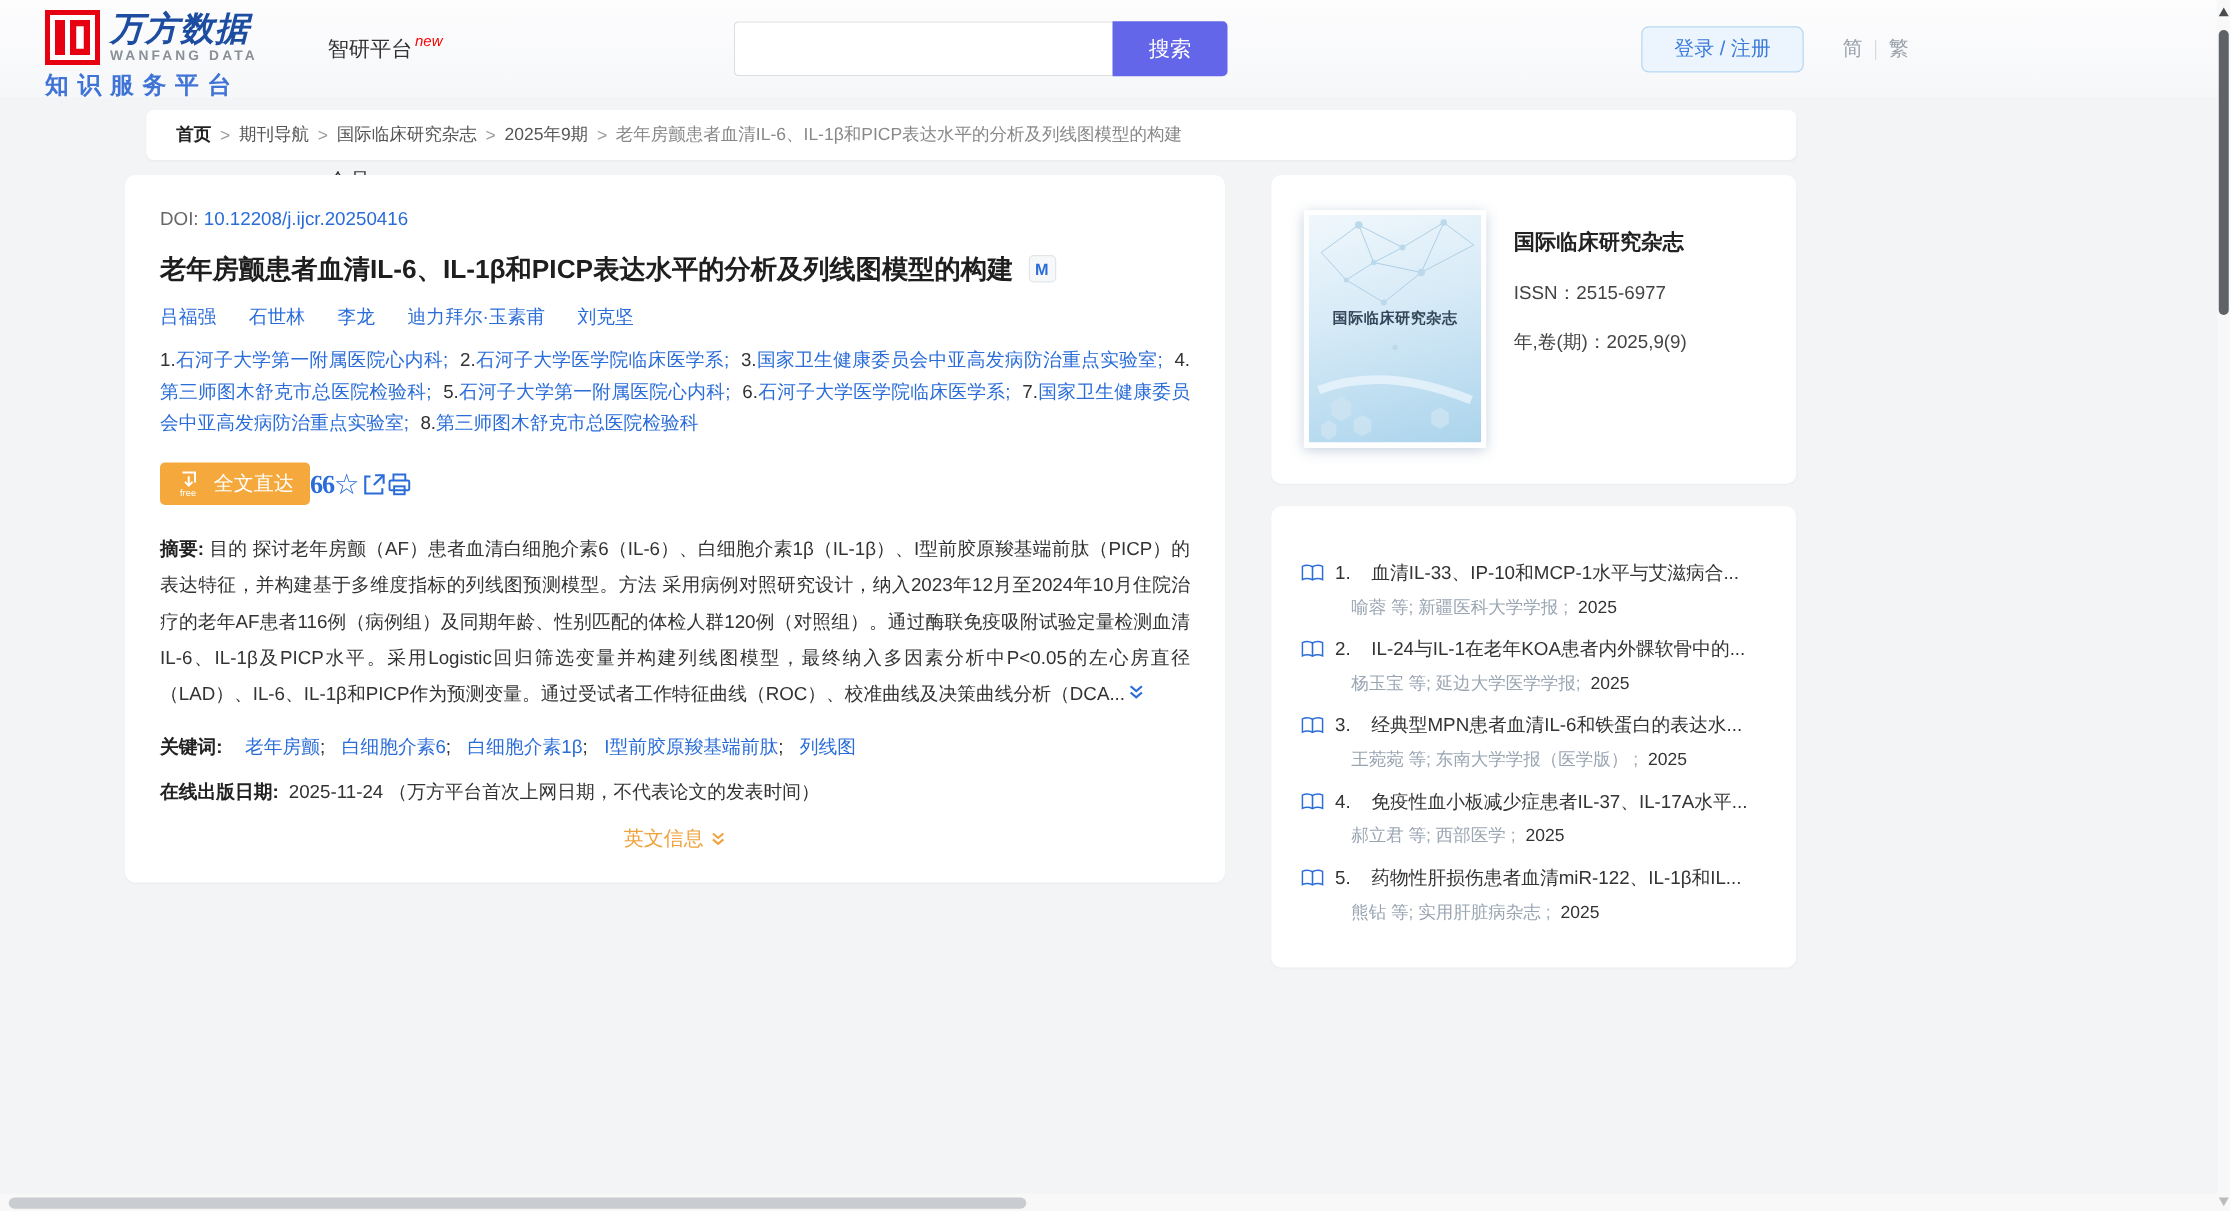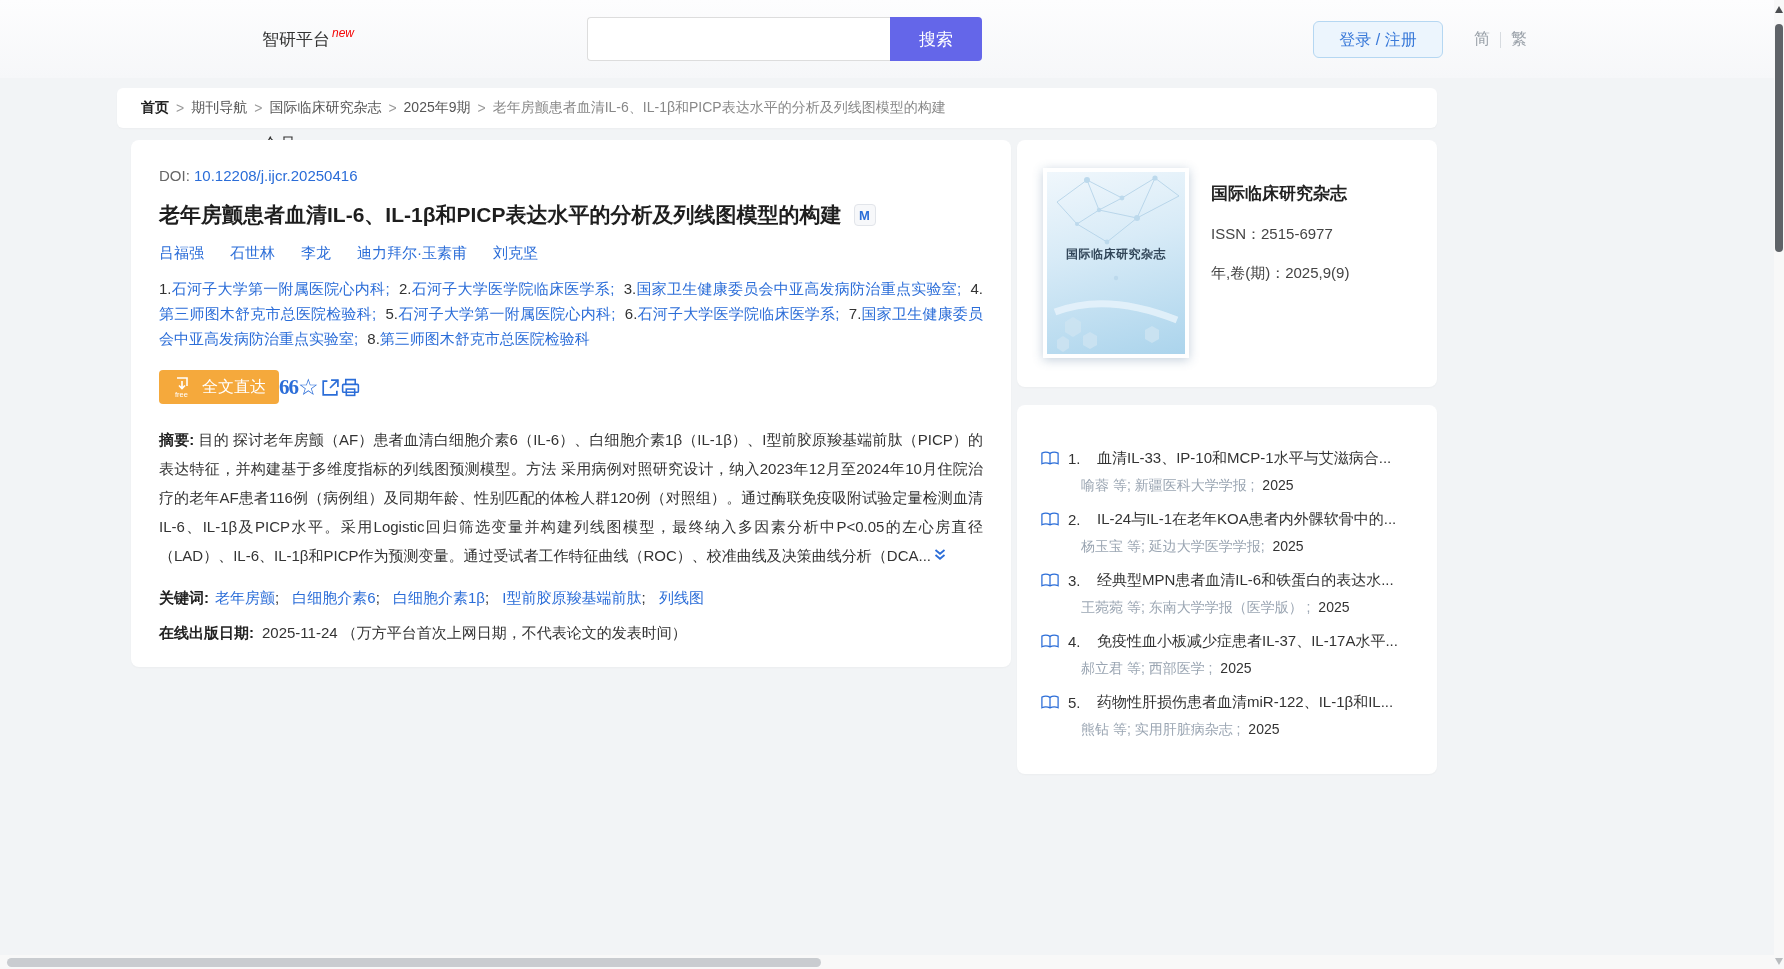--- a/index.html
+++ b/index.html
@@ -36,21 +36,21 @@
   
   .bc-card { position:absolute; left:117px; top:88px; width:1320px; height:40px; background:#fff;
              border-radius:6px; display:flex; align-items:center; padding:0 24px; font-size:14px;
              box-shadow:0 1px 2px rgba(0,0,0,.03); white-space:nowrap; overflow:hidden; }
   .bc-sep { color:#999; margin:0 7px; }
   .bc-item { color:#555; }
   .bc-card a:first-of-type { color:#222; font-weight:bold; }
   .bc-card a:last-of-type { color:#888; cursor:default; }
 
   
-  .article-card { position:absolute; left:131px; top:140px; width:880px; background:#fff;
+  .article-card { position:absolute; left:100px; top:140px; width:880px; background:#fff;
                   border-radius:8px; padding:27px 28px 24px 28px; box-shadow:0 1px 2px rgba(0,0,0,.03); }
   .doi-row { font-size:15px; color:#666; }
   .doi-row a { color:#2b6dd8; }
   .title-row { margin-top:17px; display:flex; align-items:center; gap:12px; }
   .art-title { font-size:21px; font-weight:bold; color:#1e1e1e; }
   .m-badge { min-width:22px; height:22px; border:1px solid #e2e5ea; border-radius:4px; background:#f7f8fa;
              color:#2b6dd8; font-weight:bold; font-size:13px; display:flex; align-items:center;
              justify-content:center; padding:0 4px; }
   .authors { margin-top:15px; display:flex; gap:26px; font-size:15px; }
   .authors a { color:#2b6dd8; }
@@ -64,21 +64,21 @@
                   cursor:pointer; font-family:inherit; }
   .icon-btn { background:none; border:none; cursor:pointer; display:flex; align-items:center; padding:0; }
   .quote-txt { color:#2b6dd8; font-size:21px; font-weight:bold; letter-spacing:-1px;
                font-family:"Liberation Serif","DejaVu Serif",serif; }
   .star-txt { color:#2b6dd8; font-size:23px; line-height:20px; }
   .abstract { margin-top:21px; font-size:15px; line-height:29px; text-align:justify; color:#333; }
   .abstract b { color:#222; }
   .chev-inline { display:inline-block; vertical-align:-1px; margin-left:2px; cursor:pointer; }
   .kw-row { margin-top:13px; font-size:15px; line-height:27px; }
   .kw-row b { color:#222; margin-right:6px; }
-  .kw-row a { color:#2b6dd8; }
+  .kw-row a { color:#2b6dd8;margin-left:12px; }
   .kw-sep { color:#333; margin:0 5px 0 0; }
   .kw-sep + a { margin-left:4px; }
   .date-row { margin-top:13px; font-size:15px; }
   .date-row b { color:#222; margin-right:8px; }
   .en-info { margin-top:18px; text-align:center; }
   .en-info a { color:#f0a23c; font-size:16px; display:inline-flex; align-items:center; gap:5px; }
 
   
   .journal-card { position:absolute; left:1017px; top:140px; width:420px; height:247px; background:#fff;
                   border-radius:8px; padding:28px 26px; display:flex; gap:22px; box-shadow:0 1px 2px rgba(0,0,0,.03); }
@@ -113,20 +113,33 @@
                 border-left:4px solid transparent; border-right:4px solid transparent; border-bottom:7px solid #4a4d50; }
   .v-arrow-dn { position:absolute; left:1px; bottom:4px; width:0; height:0;
                 border-left:4px solid transparent; border-right:4px solid transparent; border-top:7px solid #b9bcbf; }
   .hscroll { position:absolute; left:0; bottom:0; width:1774px; height:14px; background:#f8f8f8; }
   .hthumb { position:absolute; left:7px; top:3px; width:814px; height:9px; background:#c9ccd0; border-radius:5px; }
 </style>
 </head>
 <body>
 
 <div class="header">
+  <div class="logo">
+    <div class="logo-row">
+      <div class="logo-mark">
+        <div class="lm-a"></div>
+          <div class="lm-b"></div>
+      </div>
+      <div class="logo-text">
+        <div class="brand-cn">万方数据</div>
+        <div class="brand-en">WANFANG DATA</div>
+      </div>
+    </div>
+    <div class="brand-sub">知识服务平台</div>
+  </div>
 
   <div class="nav">
     <div class="nav-item">
       <span>智研平台</span><span class="new-badge">new</span>
     </div>
     <div class="nav-item">
       <span>会员</span>
     </div>
   </div>
 
@@ -226,20 +239,29 @@
 
   <div class="kw-row">
     <b>关键词:</b><span><a>老年房颤</a><span class="kw-sep">;</span> <a>白细胞介素6</a><span class="kw-sep">;</span> <a>白细胞介素1β</a><span class="kw-sep">;</span> <a>I型前胶原羧基端前肽</a><span class="kw-sep">;</span> <a>列线图</a> </span>
   </div>
 
   <div class="date-row">
     <b>在线出版日期:</b><span>2025-11-24</span>
     <span>（万方平台首次上网日期，不代表论文的发表时间）</span>
   </div>
 
+  <div class="en-info">
+    <a>
+        <span>英文信息</span>
+        <svg width="13" height="13" viewBox="0 0 14 14" fill="none" stroke="#f0a23c" stroke-width="1.8">
+          <path d="M2.5 2 L7 5.8 L11.5 2"></path>
+          <path d="M2.5 7 L7 10.8 L11.5 7"></path>
+        </svg>
+      </a>
+  </div>
 </div>
 
 <div class="journal-card">
   <div class="cover">
     <svg width="138" height="182" viewBox="0 0 138 182">
       <g stroke="#aecfe6" stroke-width="0.8" fill="none">
         <path d="M10 30 L40 8 L75 26 L108 6 L132 24"></path>
           <path d="M40 8 L52 38 L75 26 M52 38 L90 46 L108 6 M90 46 L132 24"></path>
         <path d="M10 30 L30 52 L52 38 M30 52 L60 70 L90 46"></path>
       </g>

